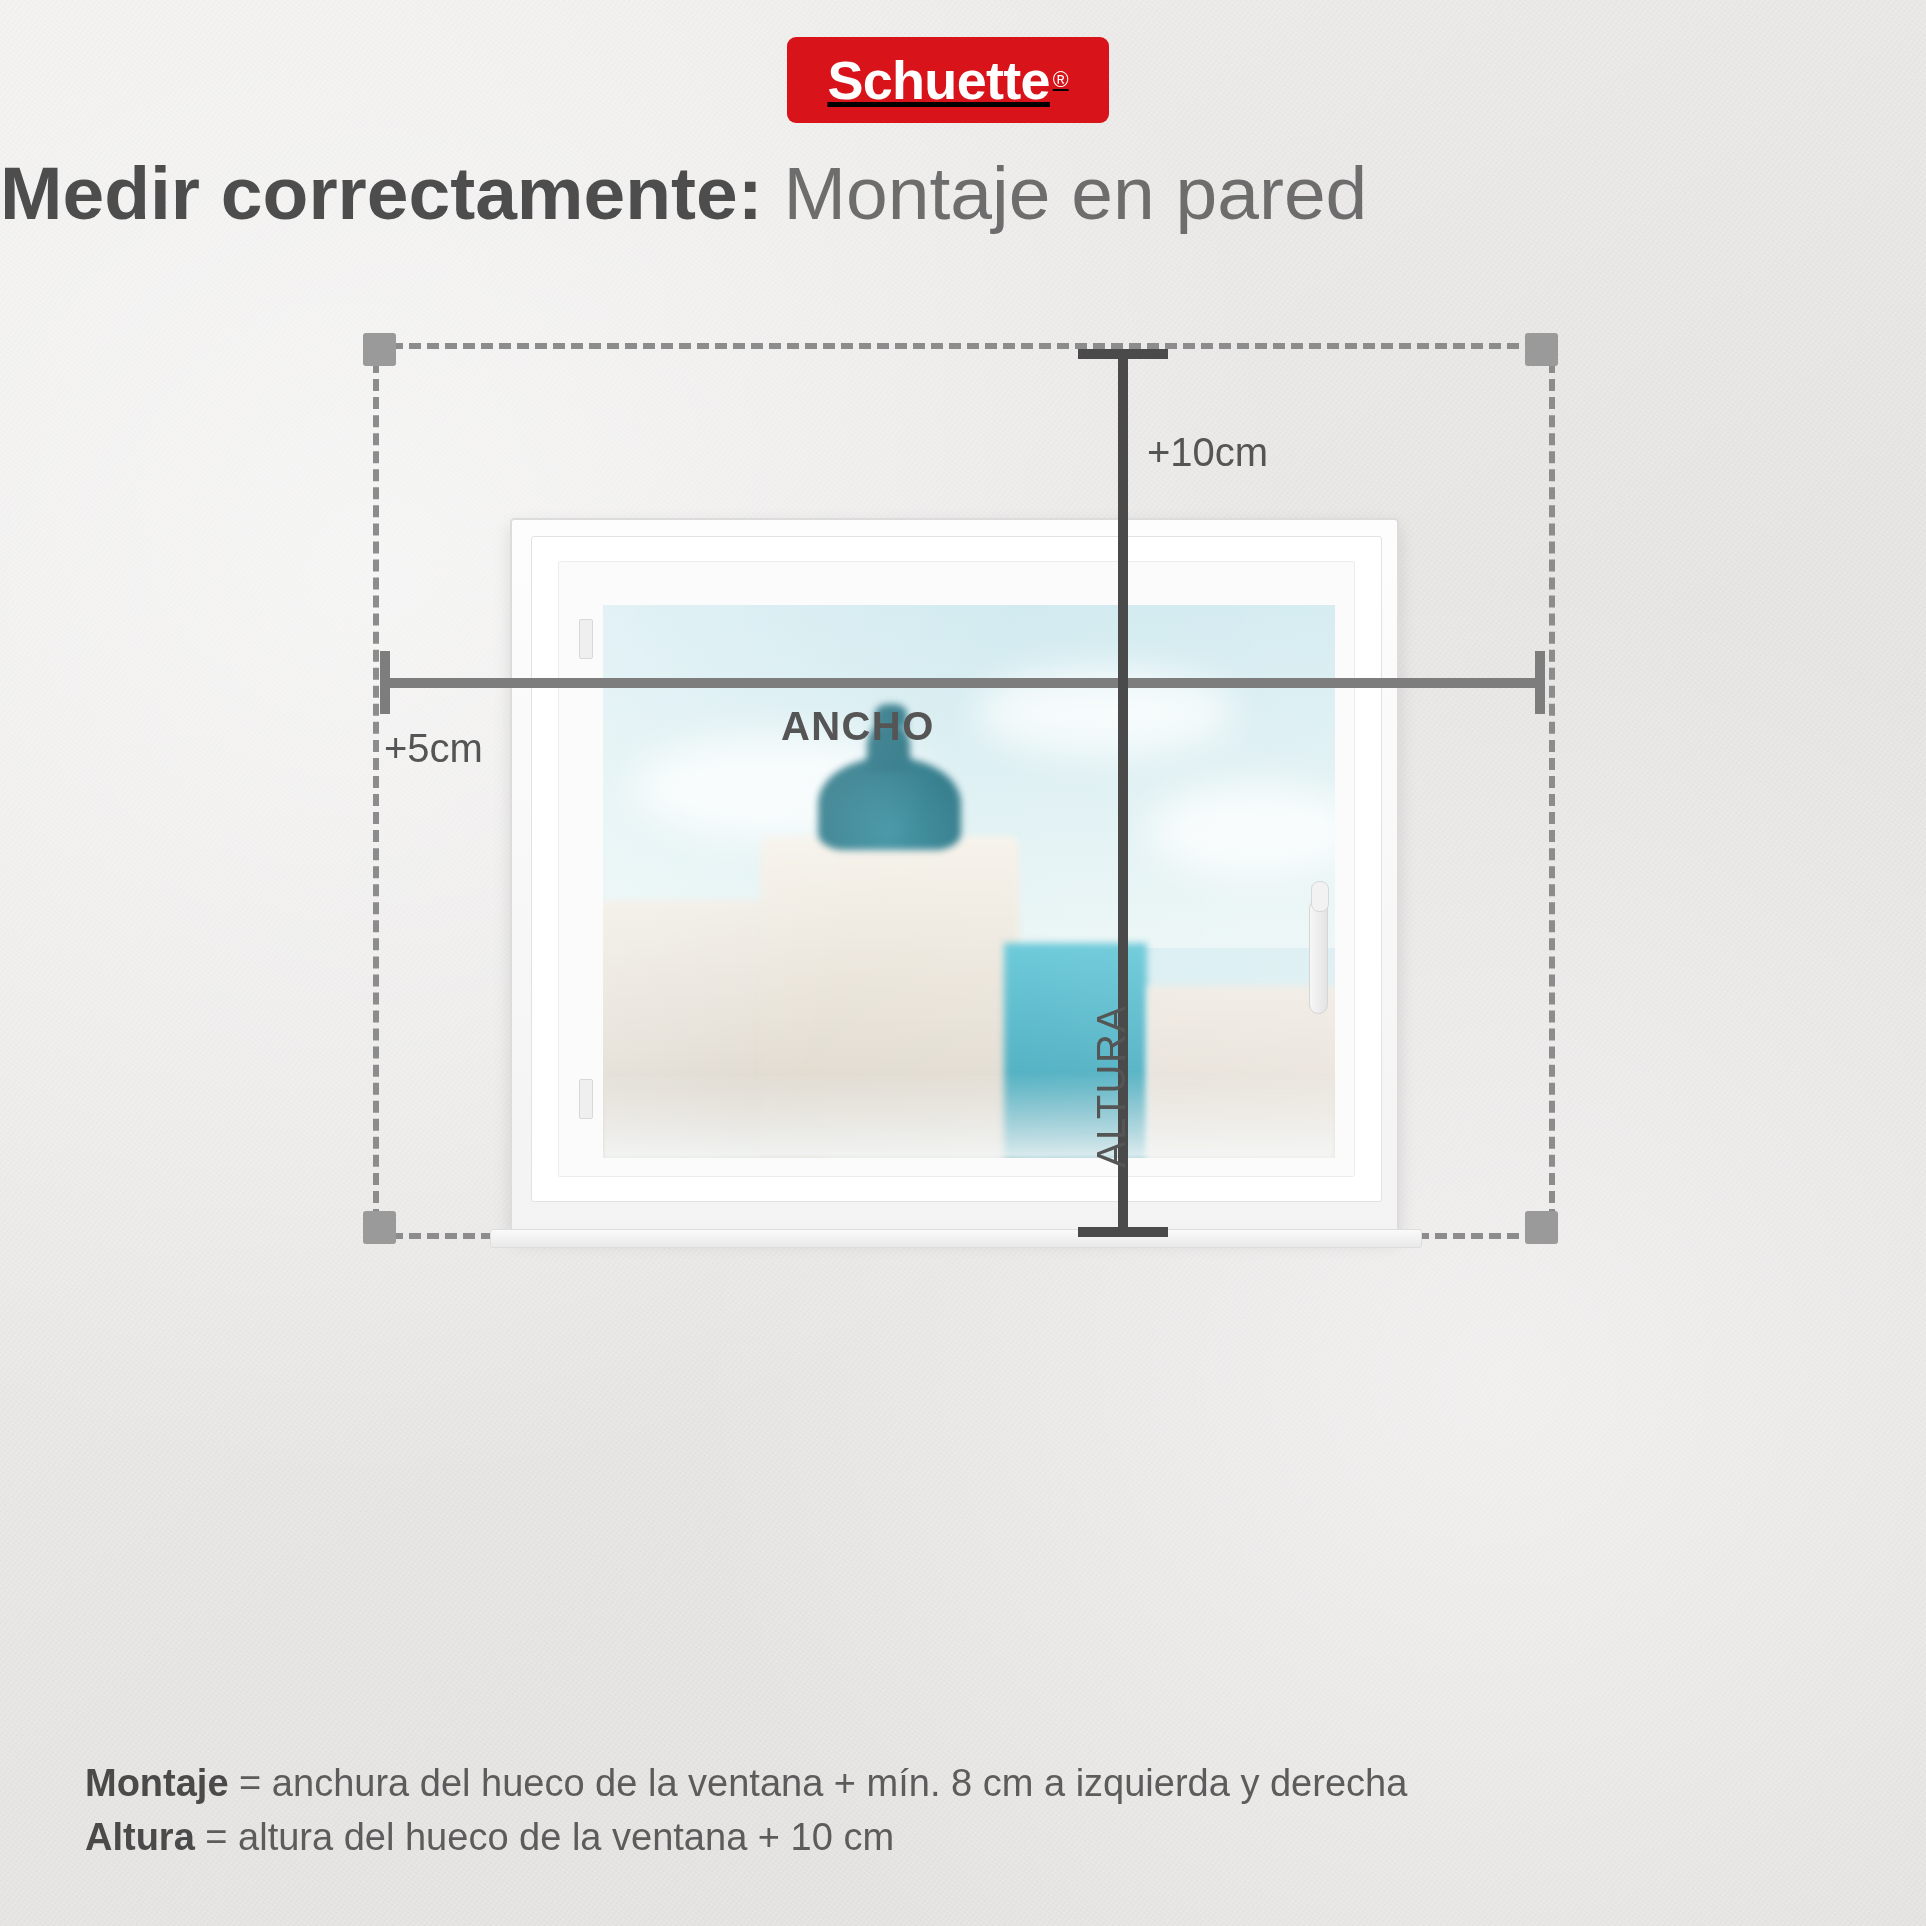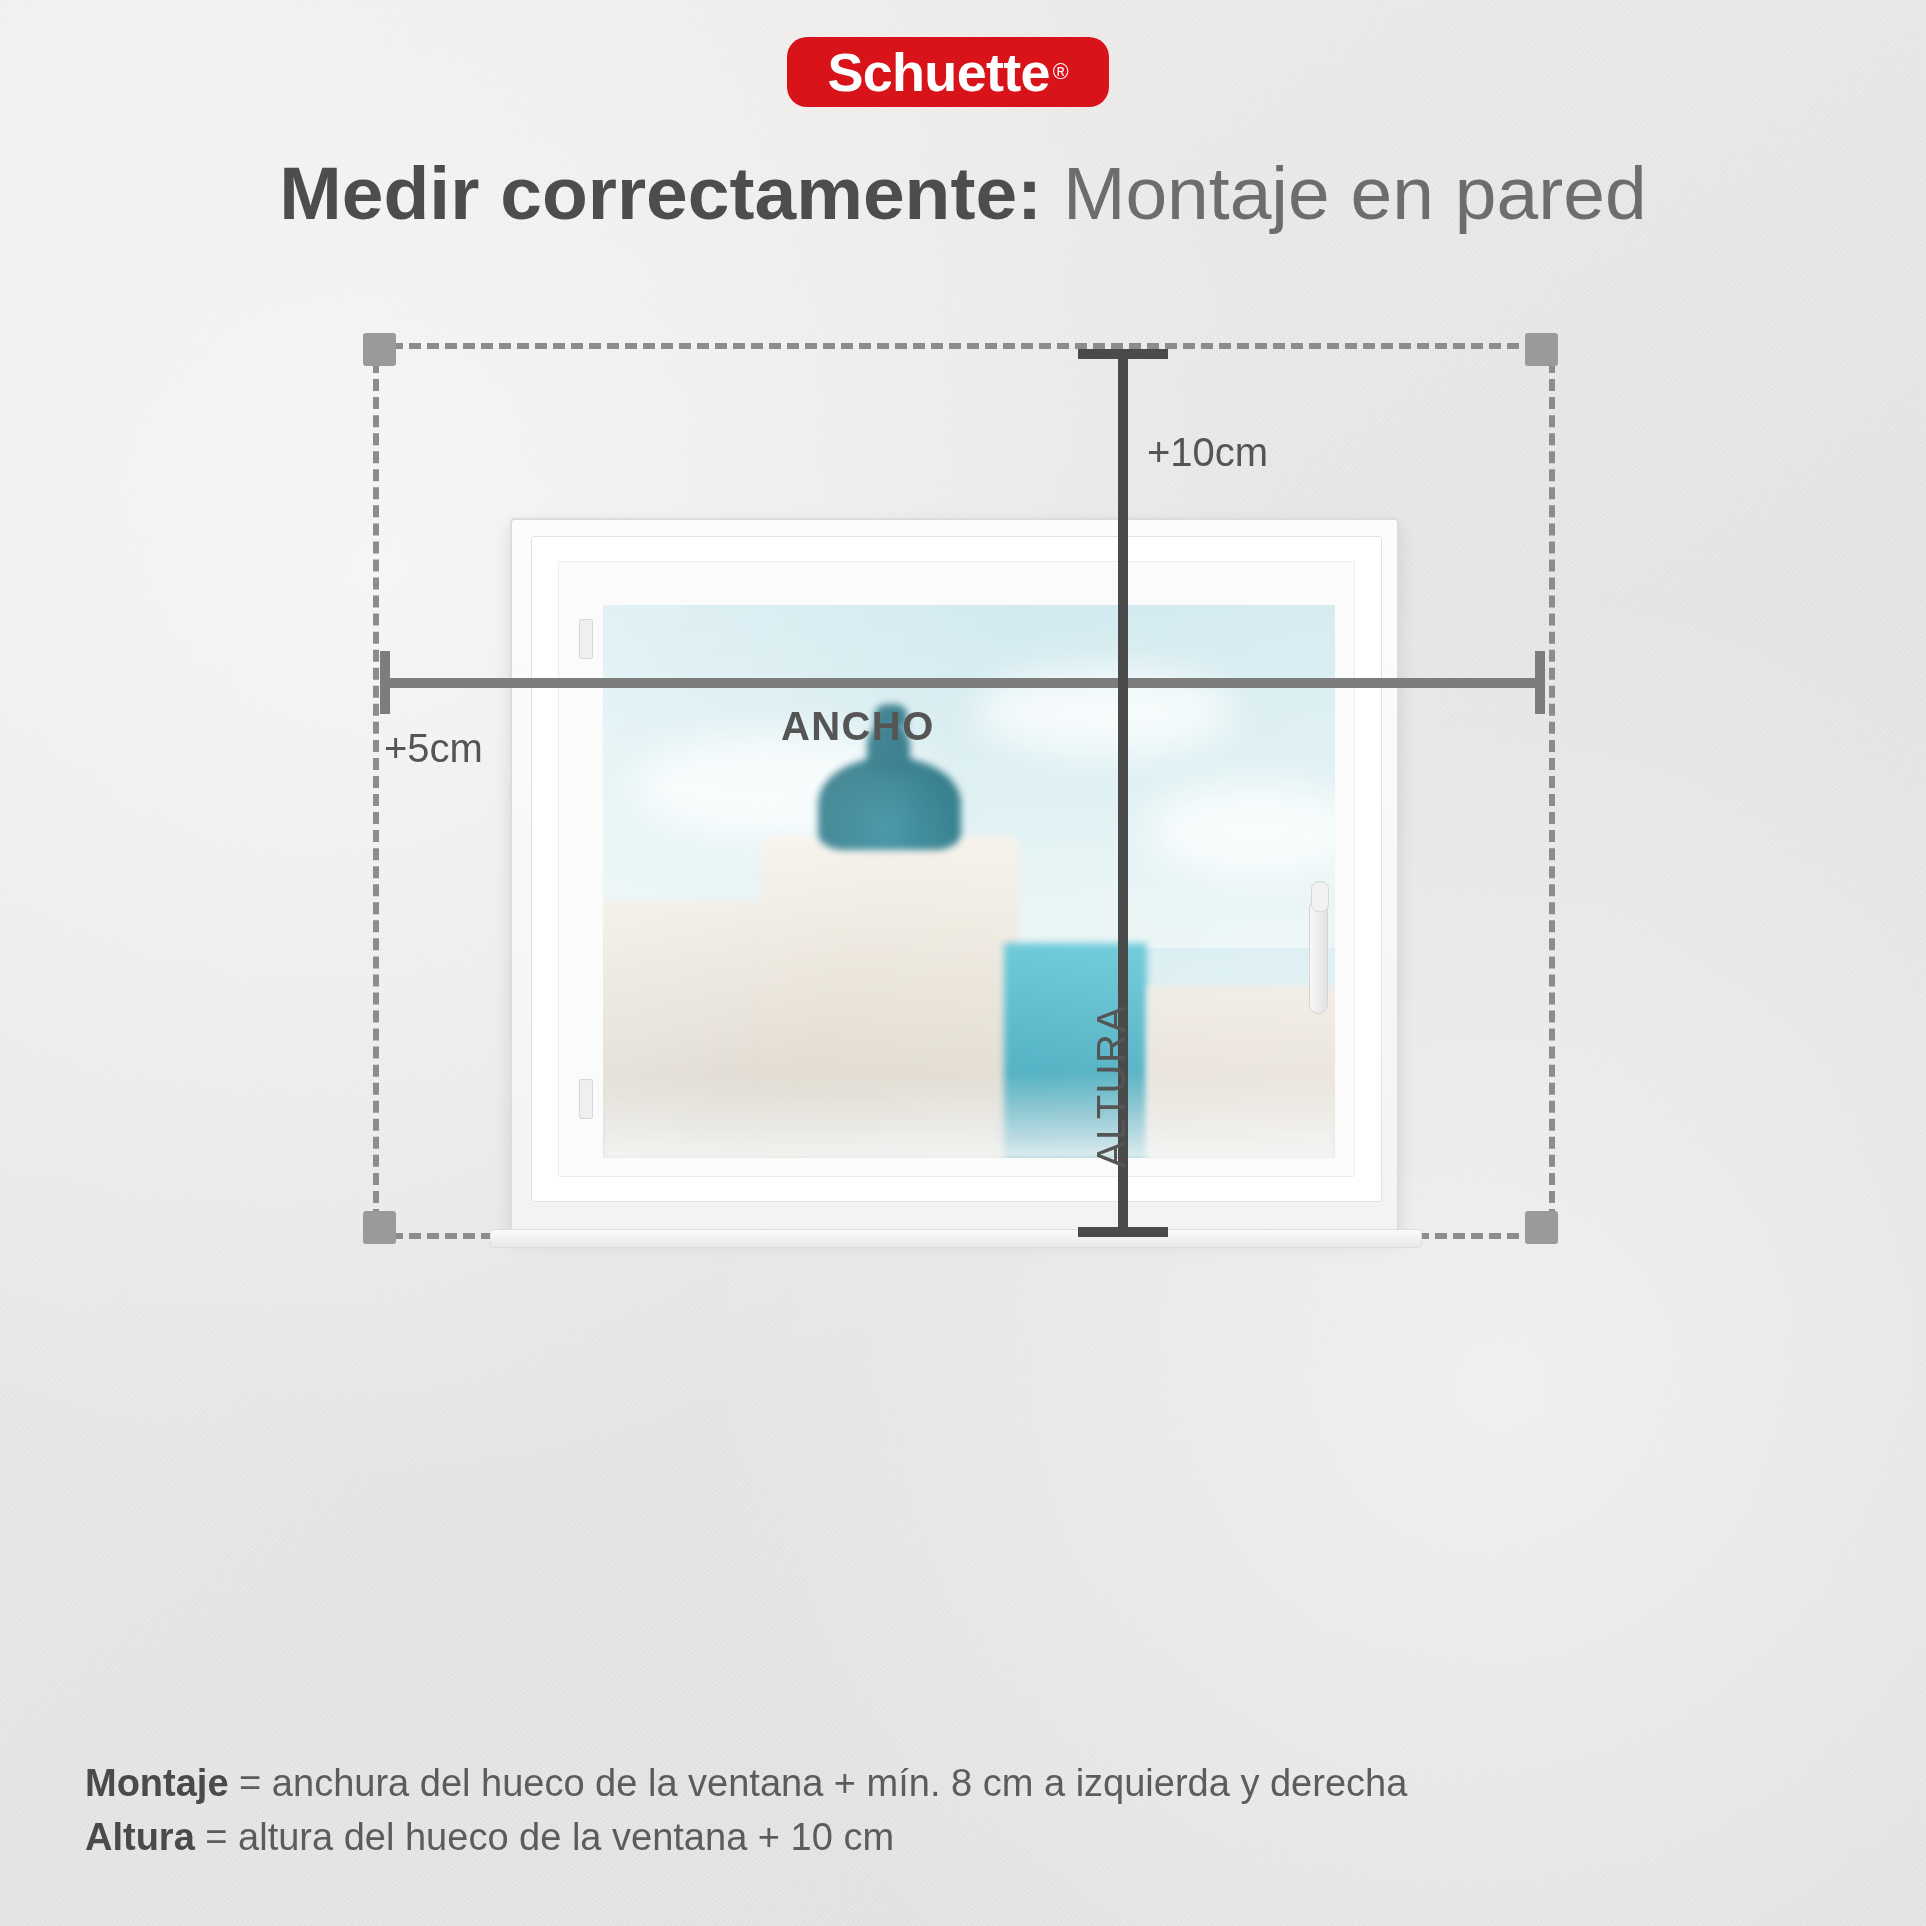--- a/index.html
+++ b/index.html
@@ -16,44 +16,43 @@
       radial-gradient(circle at 78% 72%, rgba(255,255,255,0.45) 0%, rgba(255,255,255,0) 40%),
       repeating-linear-gradient(37deg, rgba(0,0,0,0.012) 0px, rgba(0,0,0,0.012) 1.4px, rgba(255,255,255,0.02) 1.4px, rgba(255,255,255,0.02) 3.6px),
       repeating-linear-gradient(-52deg, rgba(0,0,0,0.010) 0px, rgba(0,0,0,0.010) 1.4px, rgba(255,255,255,0.025) 1.4px, rgba(255,255,255,0.025) 4.3px),
       linear-gradient(145deg, #f2f1f0 0%, #e8e6e5 55%, #e4e2e1 100%);
   }
 
   
   #logo-badge {
     position: absolute;
     left: 787px; top: 37px;
-    width: 322px; height: 70px;
+    width: 322px; height: 86px;
     background: #d8131a;
-    border-radius: 20px;
-    display: flex; align-items: center; justify-content: center;
+    border-radius: 9px;
+    display: flex; align-items: center; justify-content: center; text-decoration: underline;
   }
   #logo-text {
     color: #ffffff;
     font-size: 54px;
     font-weight: bold;
     letter-spacing: -0.7px;
     position: relative;
   }
   #logo-reg {
     color: #ffffff;
     font-size: 21.5px;
     vertical-align: super;
     margin-left: 2.9px;
   }
 
   
   #page-title {
     position: absolute;
     top: 150px; left: 0; width: 100%;
-    text-align: center;
     white-space: nowrap;
     color: #5e5e5e;
     font-size: 75px;
     line-height: 1.15;
   }
   #title-bold { font-weight: bold; color: #4d4d4d; }
   #title-light { font-weight: normal; color: #6d6d6d; }
 
   
   #diagram {

